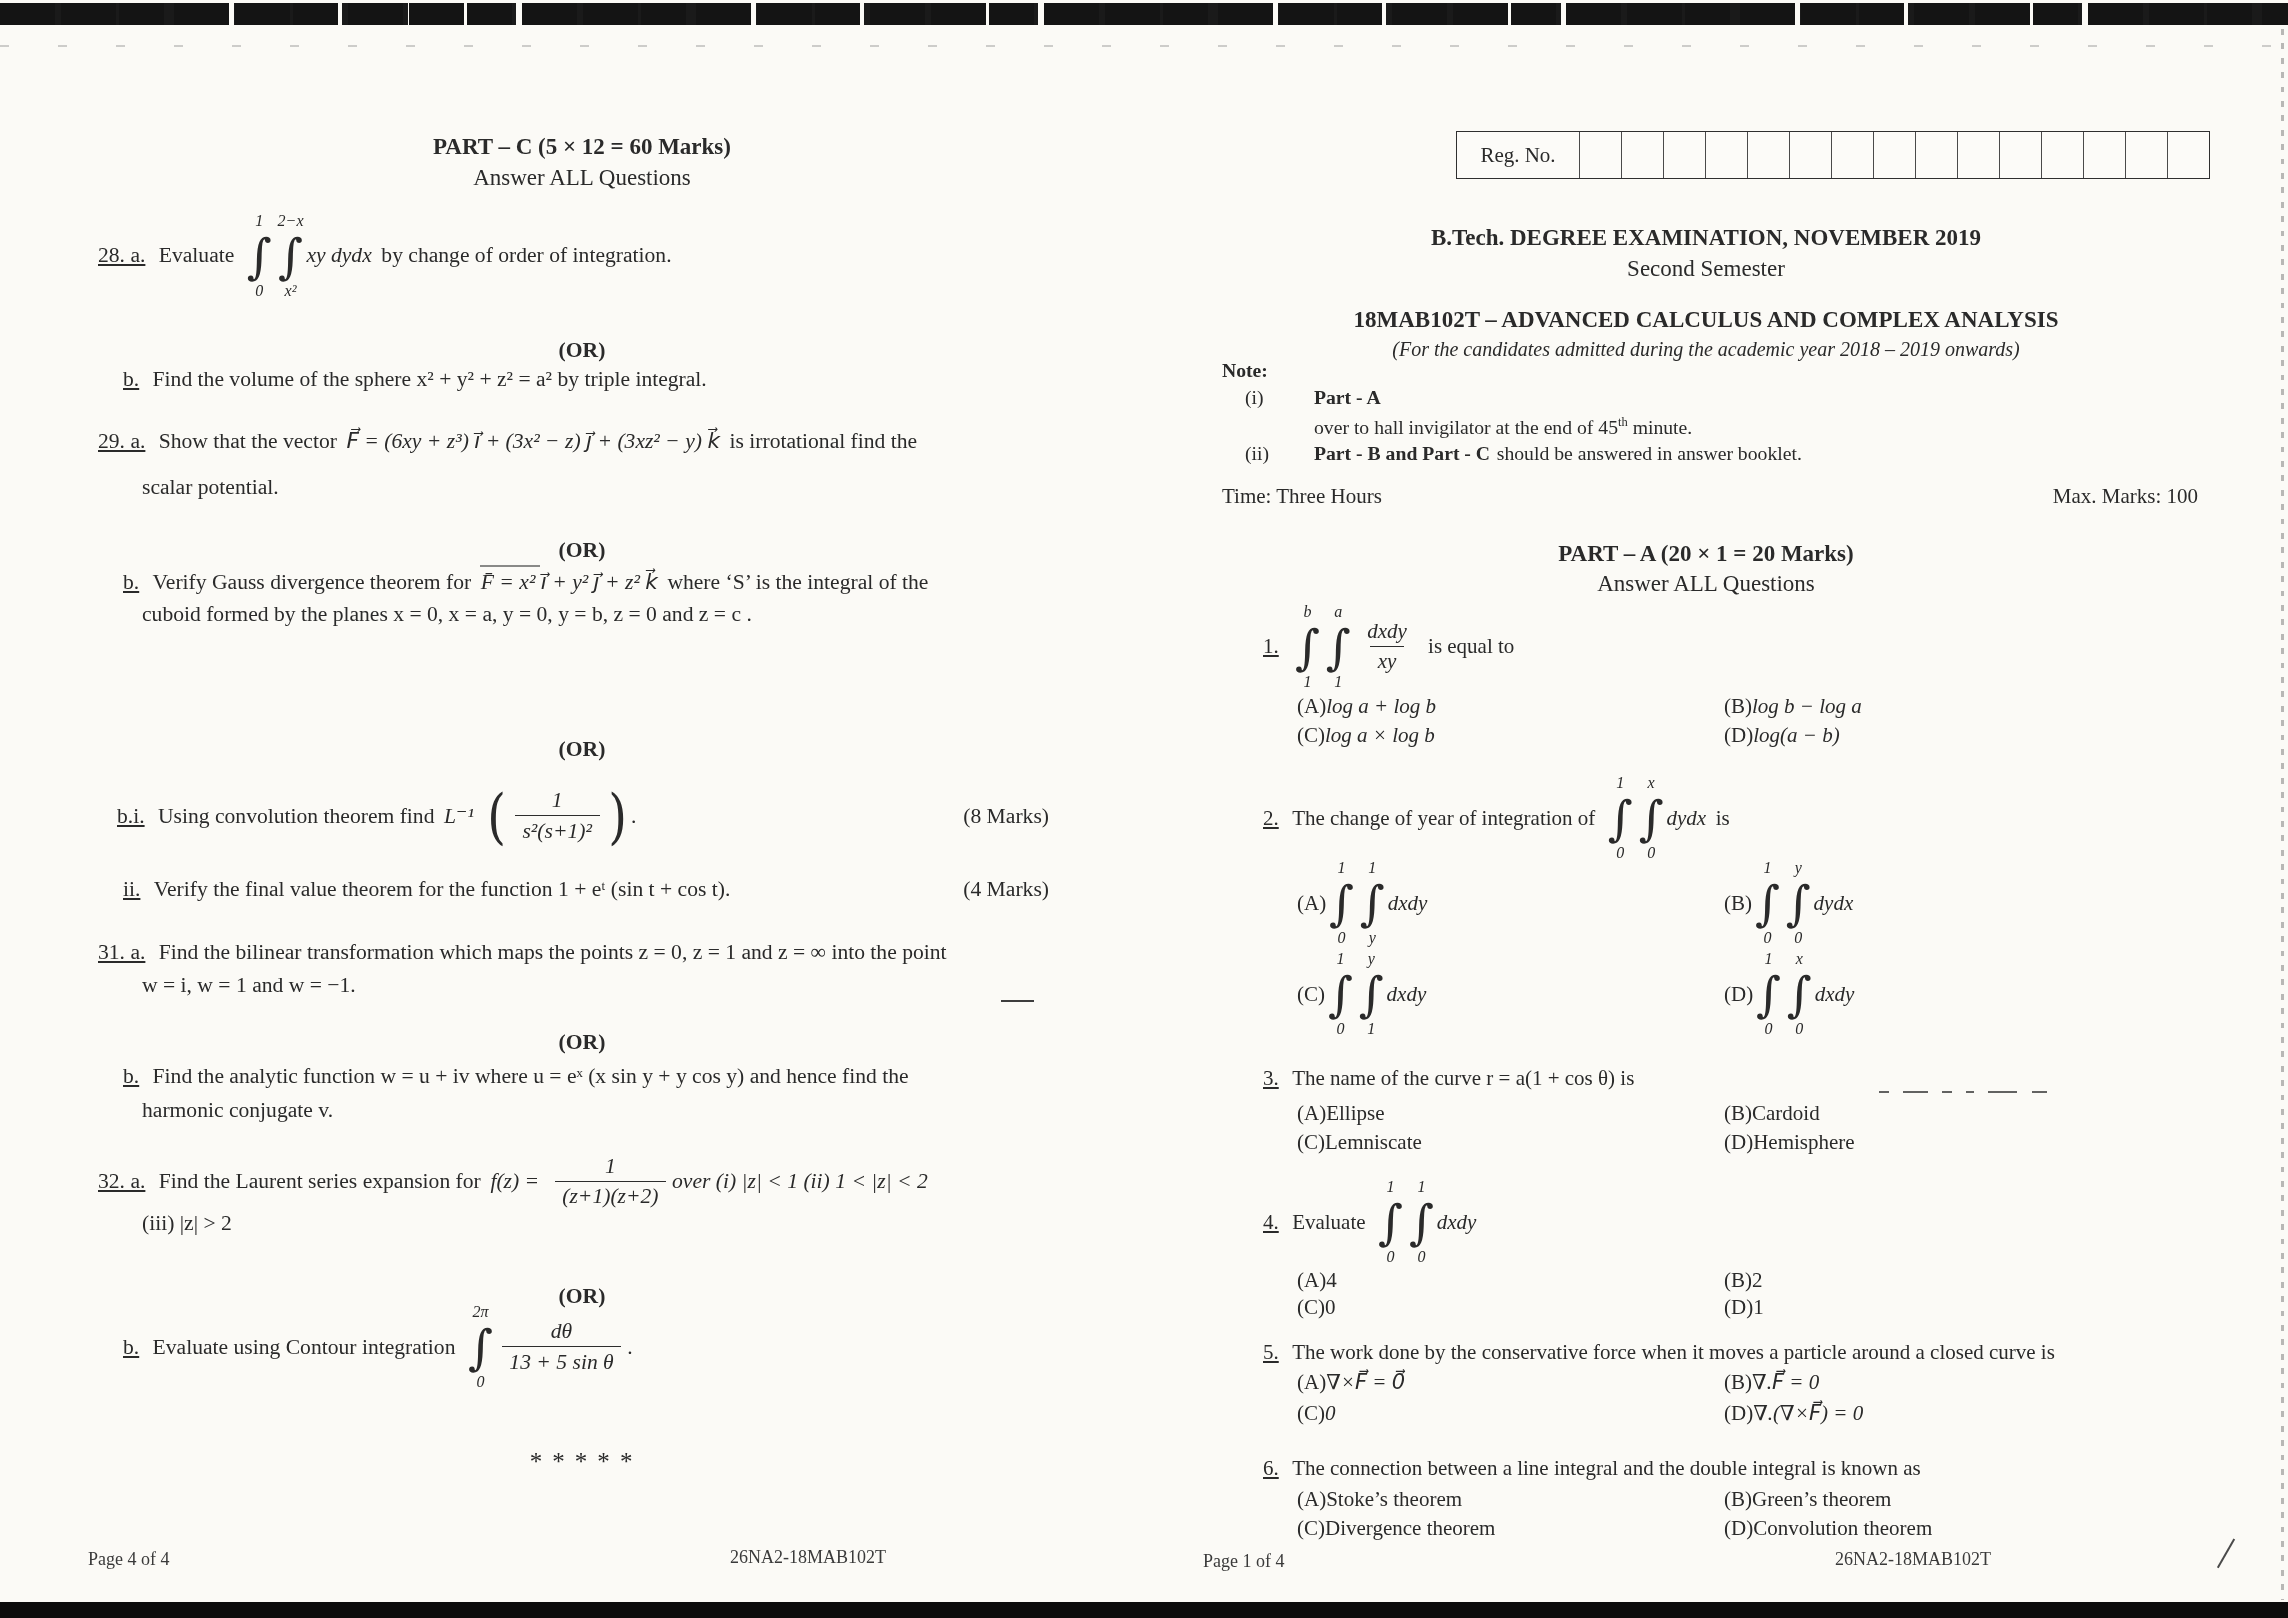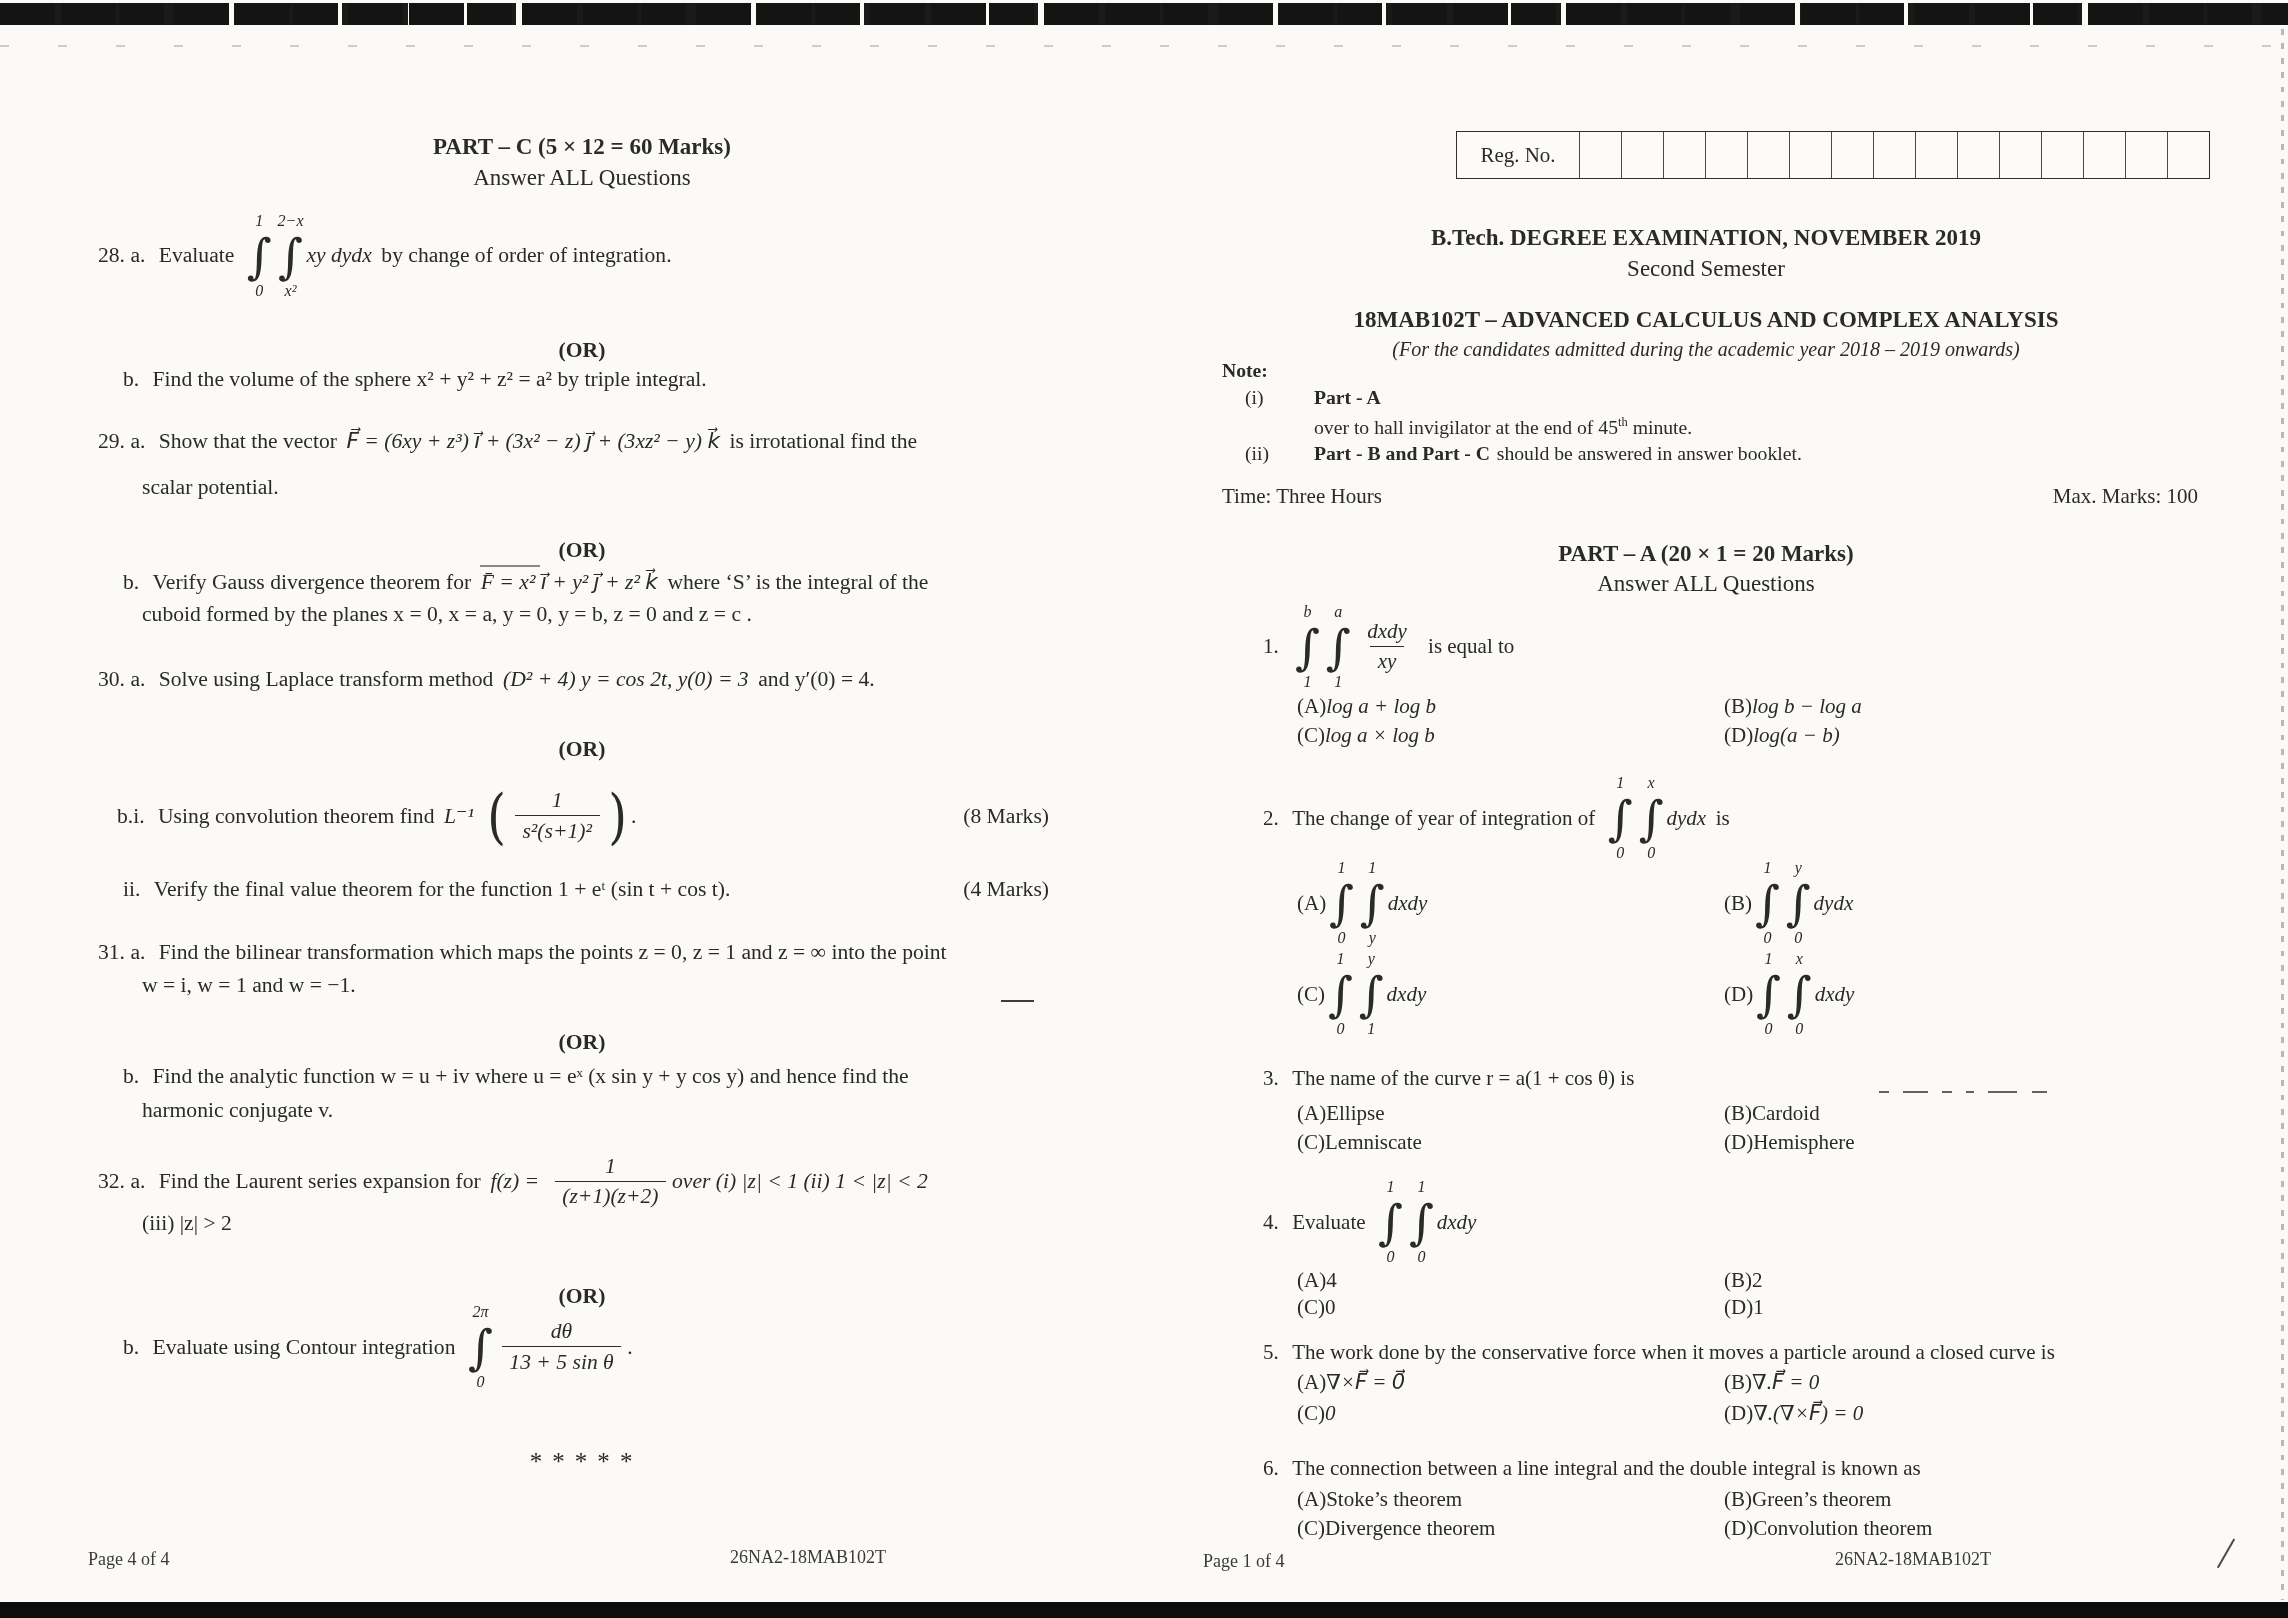--- a/index.html
+++ b/index.html
@@ -14,21 +14,21 @@
   .row { position:absolute; display:flex; align-items:center; white-space:nowrap; }
   .ctr { text-align:center; }
   .b { font-weight:bold; }
   .i { font-style:italic; }
   .p { margin-right:9.6px; }
   .p:last-child { margin-right:0; }
   .hd { font-size:23px; }
   .note-t { font-size:19.7px; }
   .rq { font-size:21px; }
   .ft { font-size:18px; color:#3a3a3a; }
-  .qnum { margin-right:13.4px; }
+  .qnum { margin-right:13.4px;text-decoration:underline; }
   
   .bint { display:inline-flex; flex-direction:column; align-items:center; line-height:1; margin:0 2.9px; }
   .bint .lim { font-size:16px; font-style:italic; height:18px; display:flex; align-items:center; }
   .bint .ig { font-size:48px; height:52px; display:flex; align-items:center; font-style:normal;
               font-family:"DejaVu Serif","DejaVu Sans",serif; font-weight:400; }
   
   .frac { display:inline-flex; flex-direction:column; align-items:center; line-height:1.15; margin:0 5.8px; font-style:italic; }
   .frac .fn { padding:0 7.7px 1.9px; }
   .frac .fd { border-top:1.6px solid #2d2d2d; padding:2.9px 7.7px 0; }
   
@@ -105,26 +105,20 @@
 
   <div class="row" style="left:123px;top:569px;">
     <span class="qnum">b.</span>
     <span class="p">Verify Gauss divergence theorem for</span>
     <span class="p i">F̄ = x² i⃗ + y² j⃗ + z² k⃗</span>
     <span class="p">where ‘S’ is the integral of the</span>
   </div>
   <div class="abs" style="left:142px;top:602px;">cuboid formed by the planes x = 0, x = a,  y = 0, y = b, z = 0 and z = c .</div>
   <div class="abs dash" style="left:480px;top:565px;width:60px;opacity:.6;"></div>
 
-  <div class="row" style="left:98px;top:667px;">
-    <span class="qnum">30. a.</span>
-    <span class="p">Solve using Laplace transform method</span>
-    <span class="p i">(D² + 4) y = cos 2t, y(0) = 3</span>
-    <span class="p">and y′(0) = 4.</span>
-  </div>
 
   <div class="abs ctr b" style="left:144px;top:737px;width:876px;">(OR)</div>
 
   <div class="row" style="left:117px;top:770px;height:92px;right:1239px;">
     <span class="qnum">b.i.</span>
     <span class="p">Using convolution theorem find</span>
     <span class="p i">L⁻¹</span>
     <span class="bp">(</span>
     <span class="frac">
         <span class="fn">1</span>

